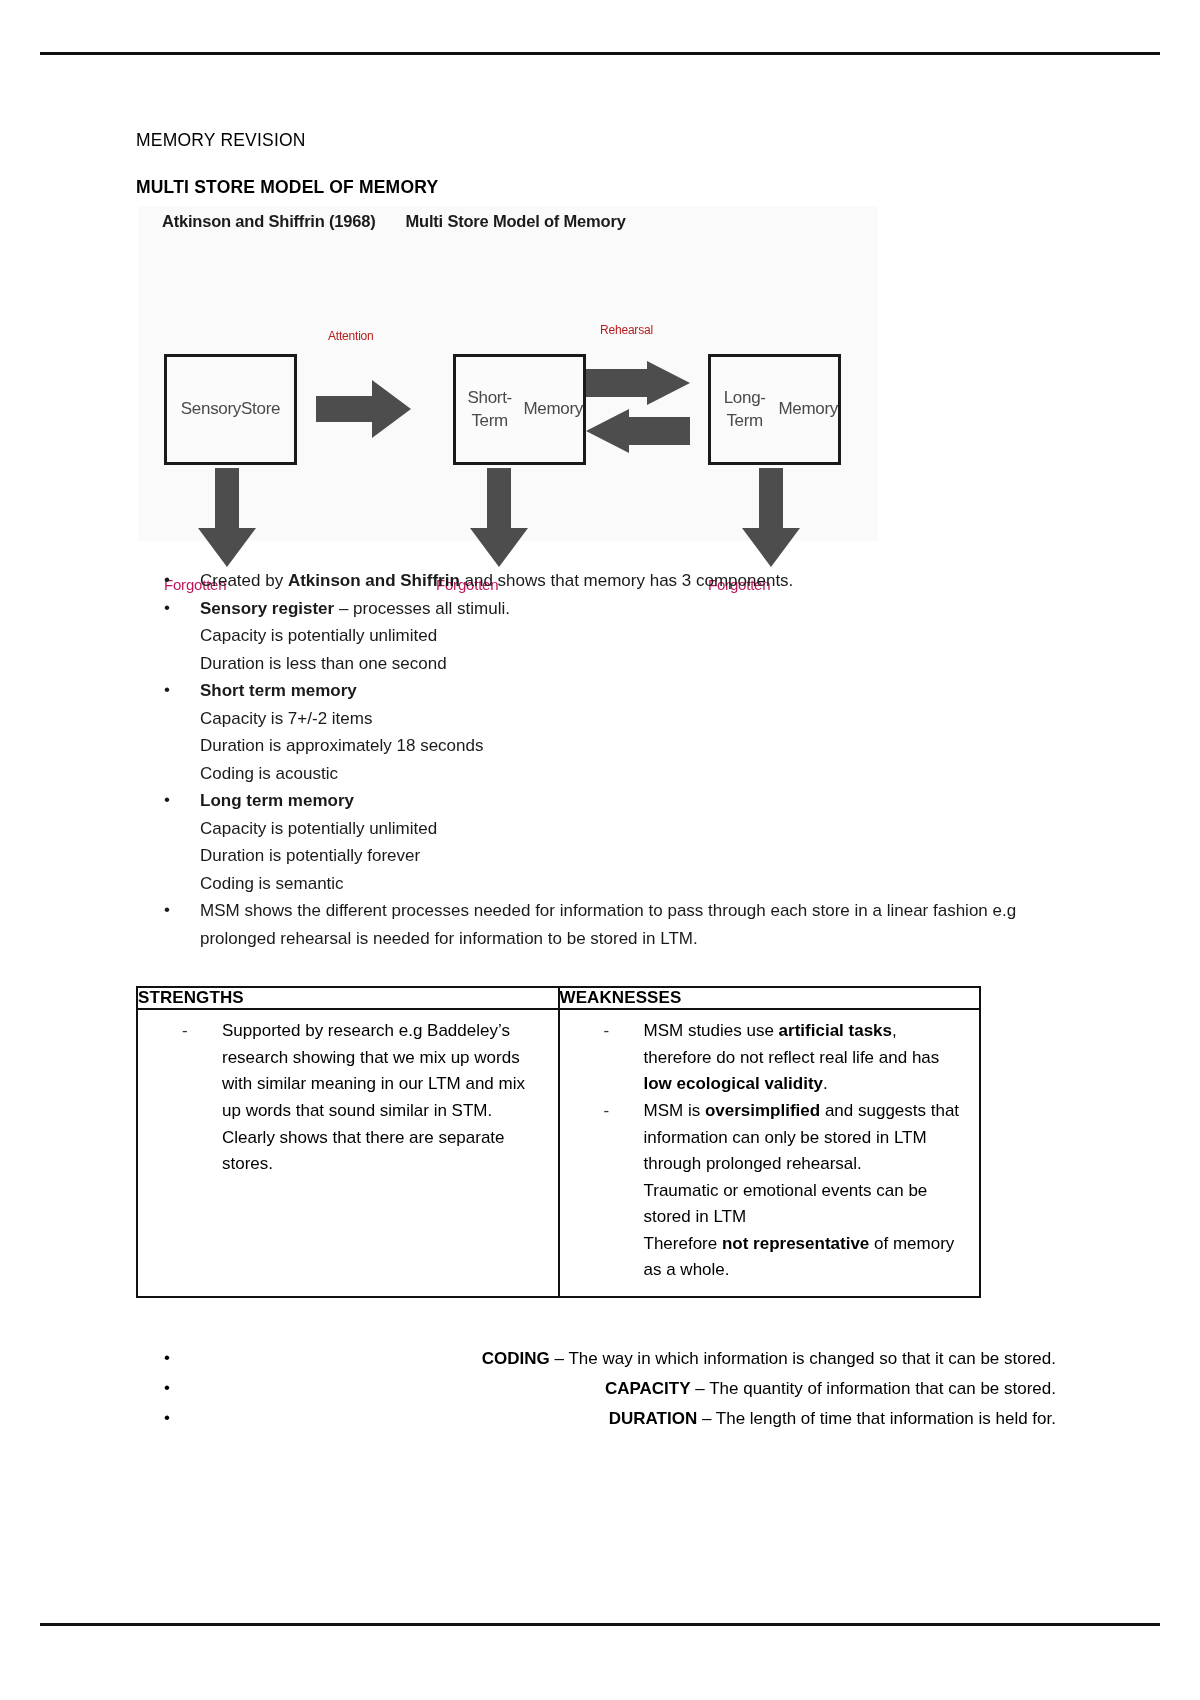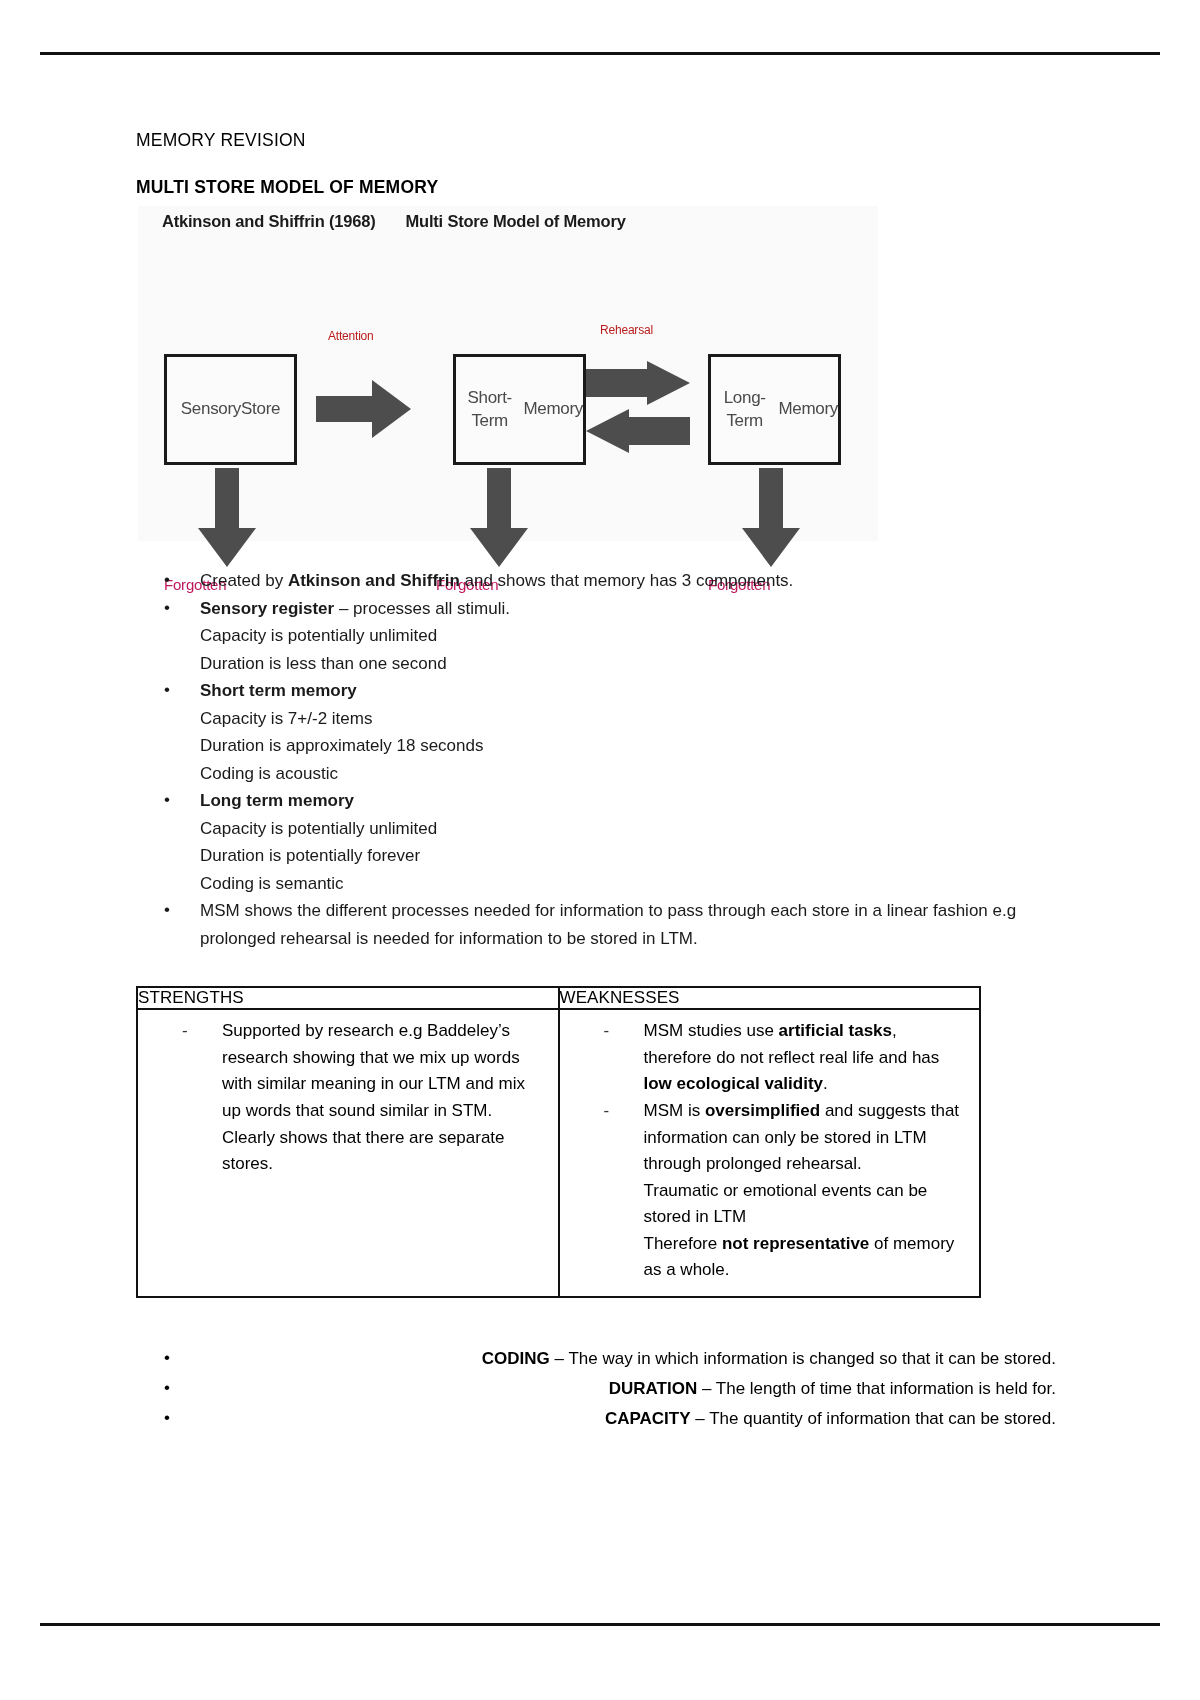--- a/index.html
+++ b/index.html
@@ -151,21 +151,21 @@
     margin-left: 0px;
     table-layout: fixed;
   }
   table.sw-table td, table.sw-table th {
     border: 2px solid #111;
     vertical-align: top;
     padding: 0;
   }
   .th-cell {
     font-size: 17px;
-    font-weight: normal;
+    font-weight: bold;
     text-align: left;
     padding: 5px 8px 6px 8px;
     letter-spacing: 0.1px;
   }
   .cell-body {
     padding: 8px 10px 12px 10px;
     font-size: 17px;
     line-height: 1.56;
   }
   ul.dash-list {
@@ -311,18 +311,18 @@
               <li><span>Therefore </span><b>not representative</b><span> of memory as a whole.</span></li>
             </ul>
           </div>
         </td>
       </tr>
     </tbody>
       </table>
 
     <ul class="bottom-bullets">
       <li><b>CODING</b><span> – The way in which information is changed so that it can be stored.</span></li>
+      <li><b>CAPACITY</b><span> – The quantity of information that can be stored.</span></li>
       <li><b>DURATION</b><span> – The length of time that information is held for.</span></li>
-      <li><b>CAPACITY</b><span> – The quantity of information that can be stored.</span></li>
     </ul>
 
   </div>
 </div>
 
 </body></html>

